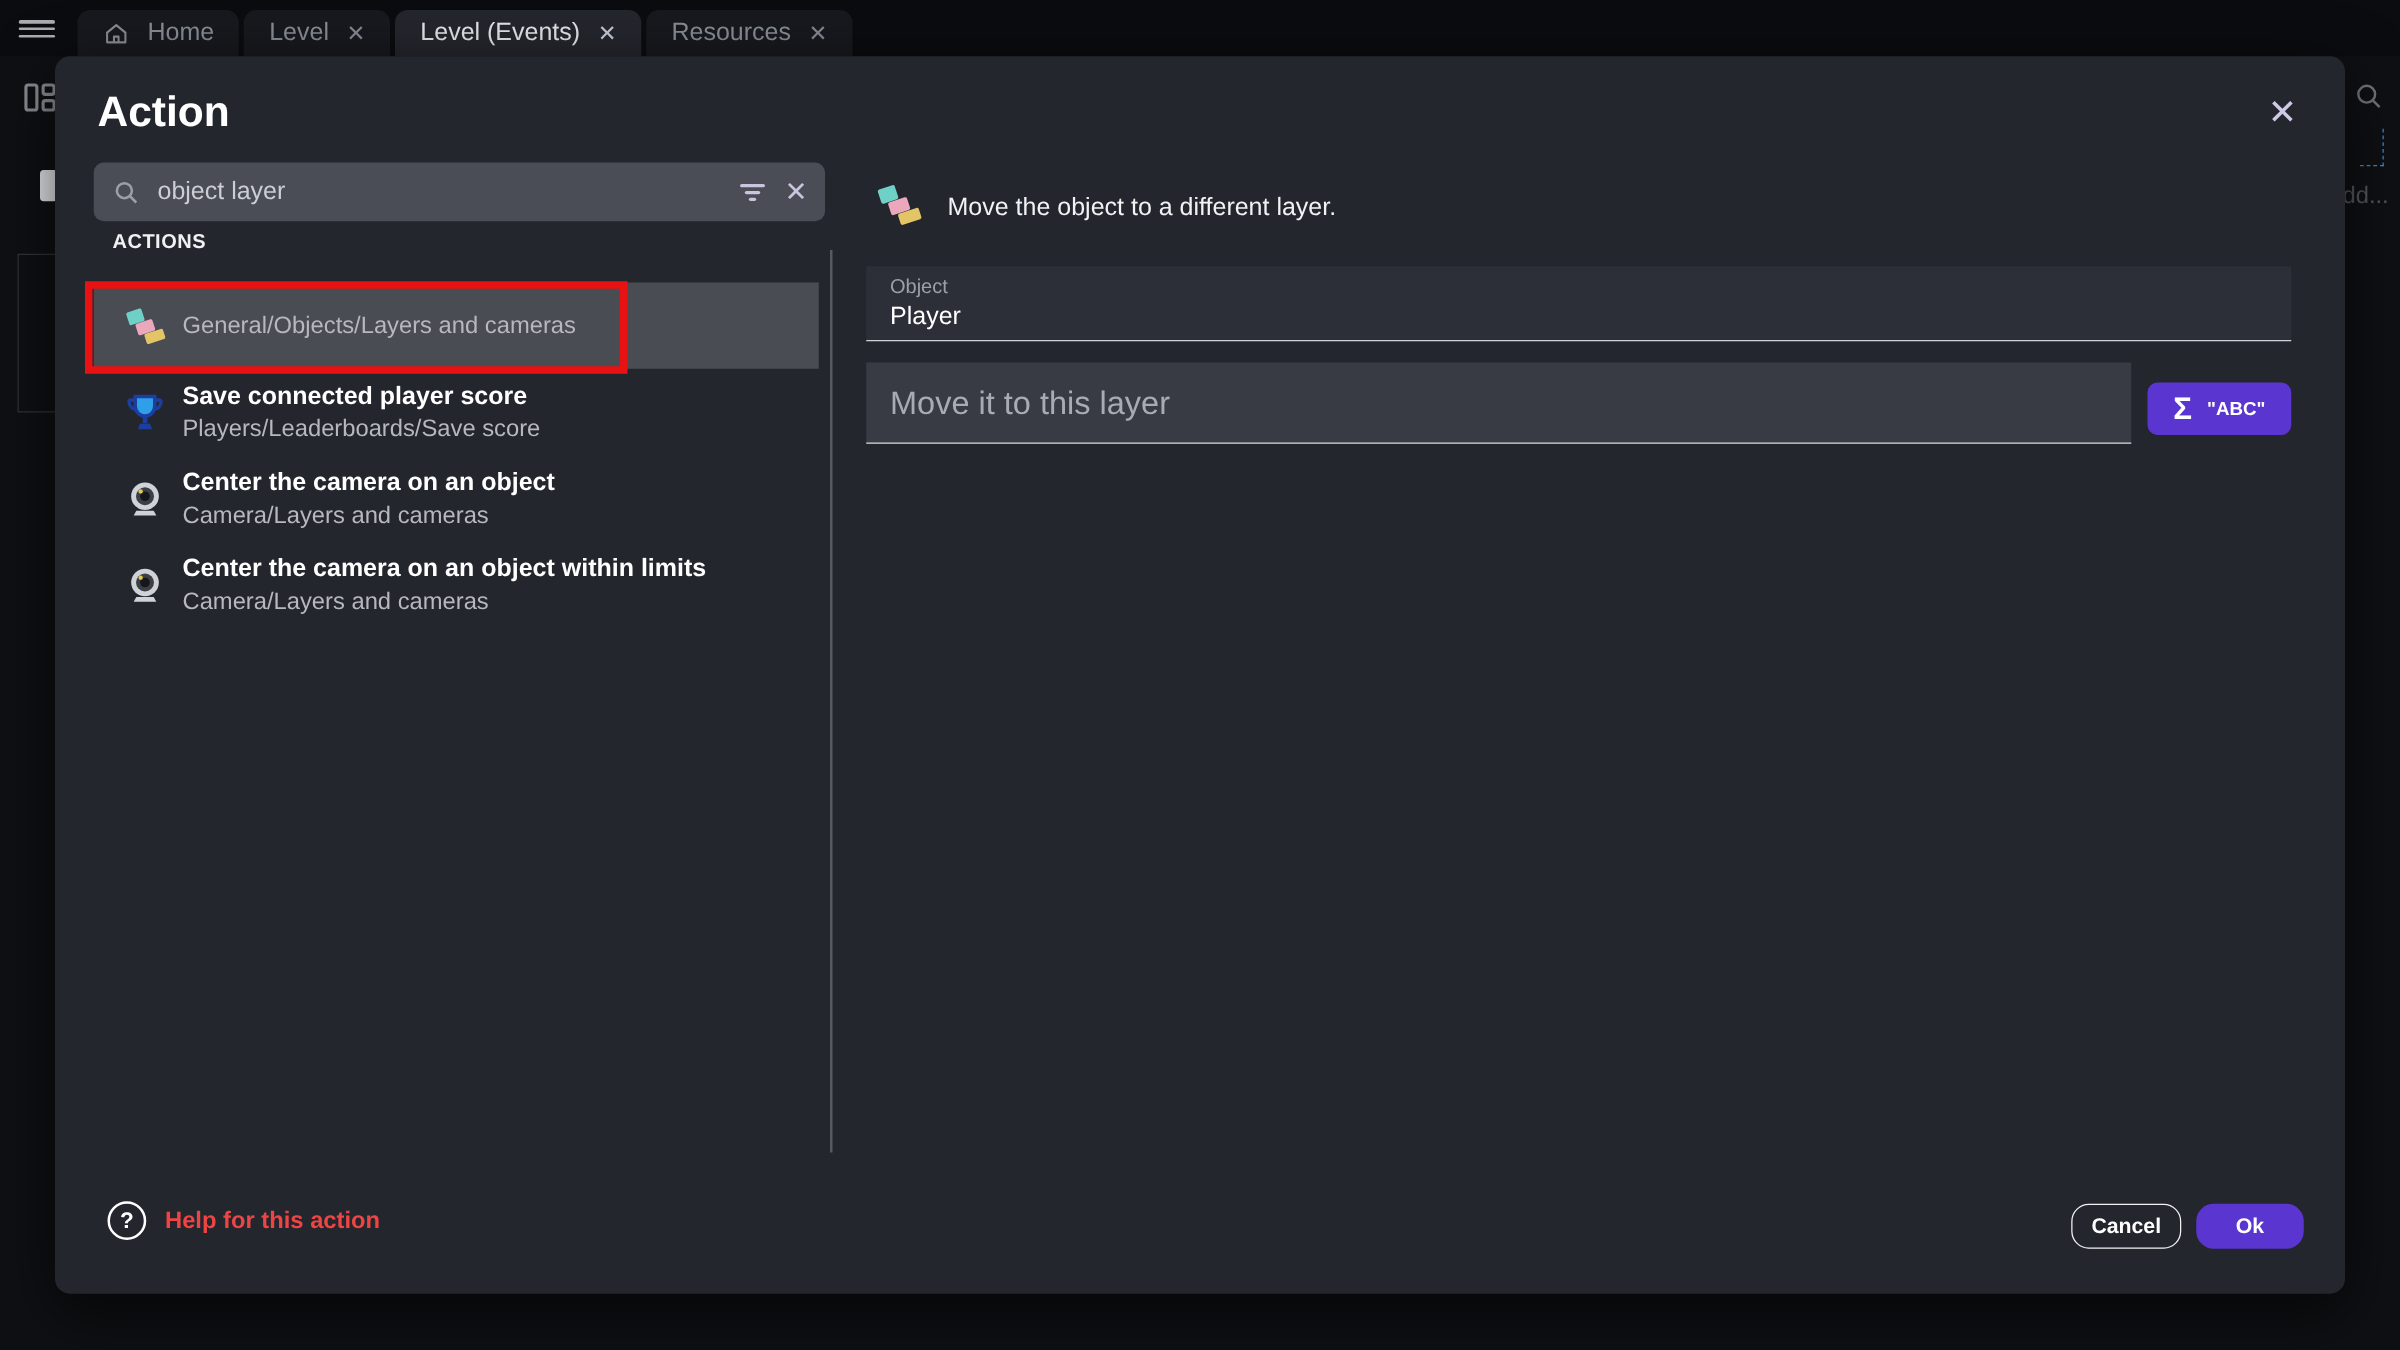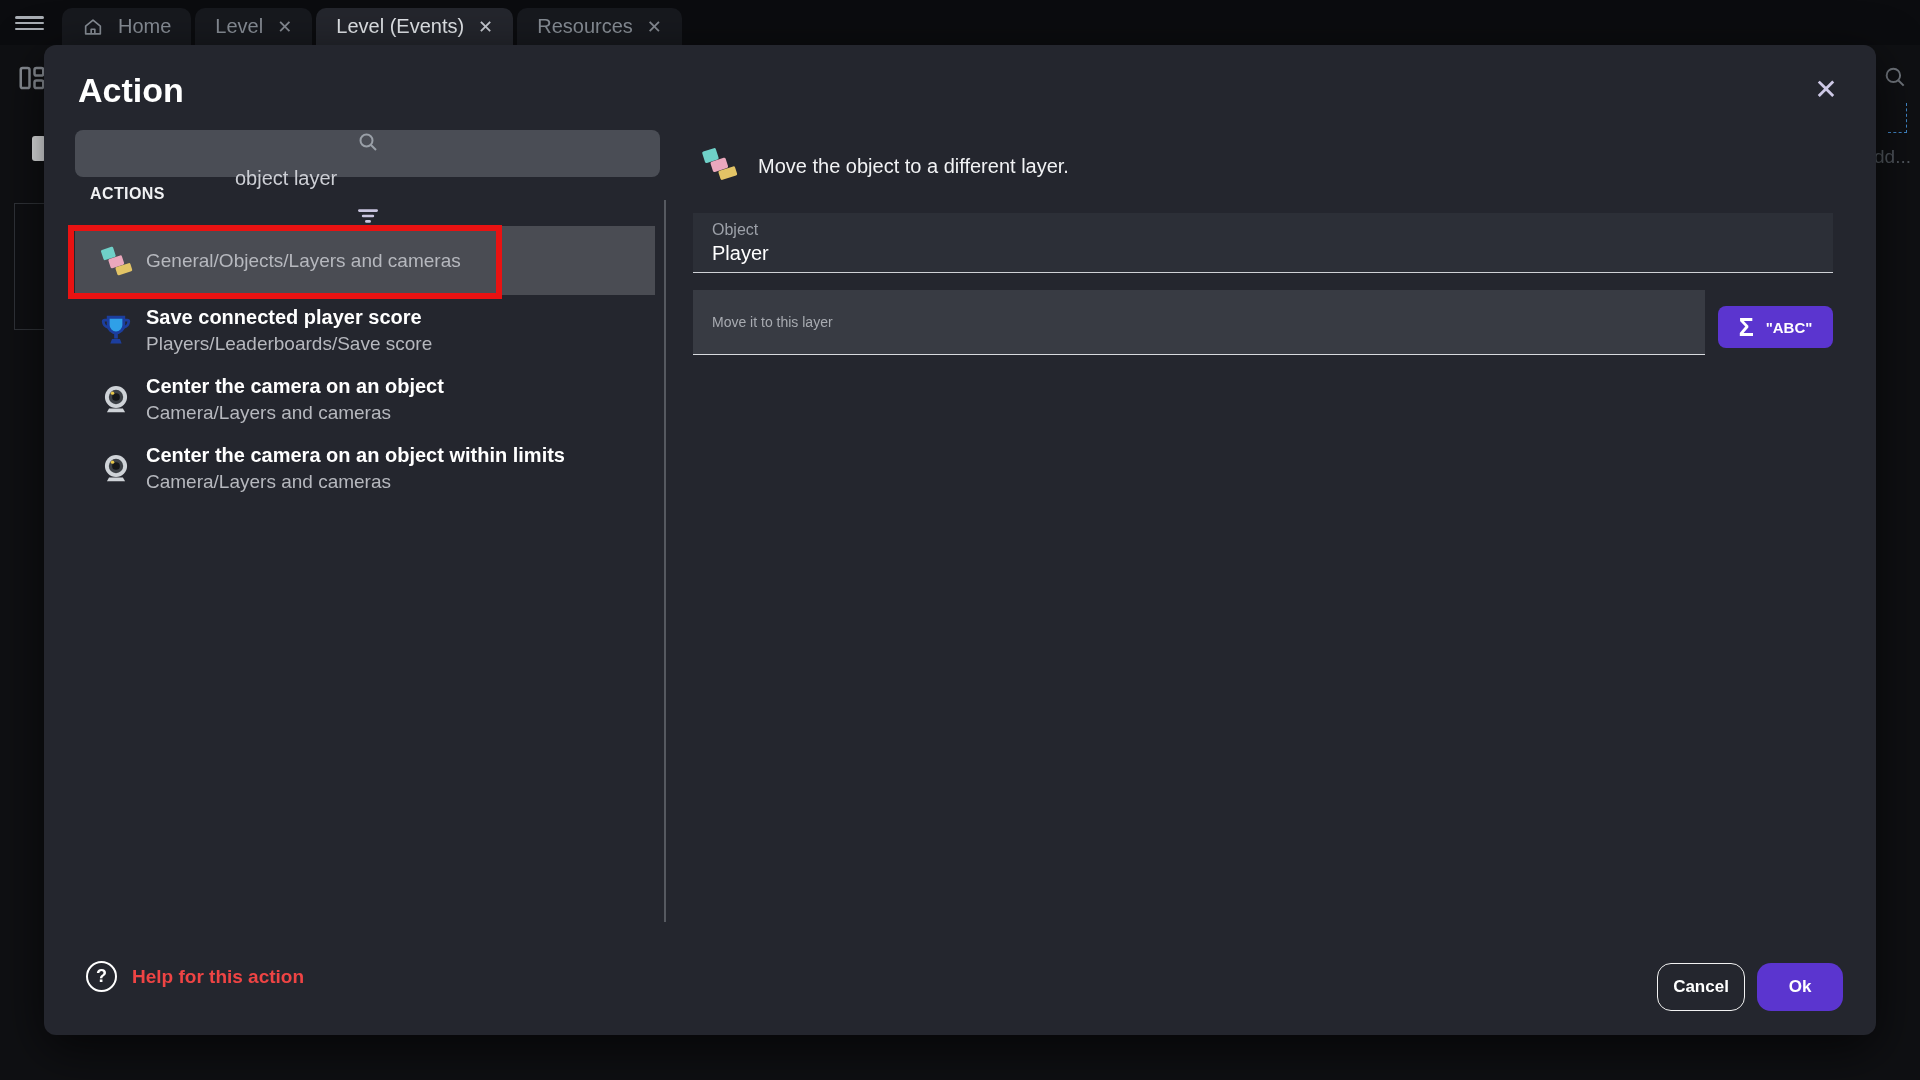--- a/index.html
+++ b/index.html
@@ -28,21 +28,21 @@
                       border-right:1.5px dashed #4187c8; border-bottom:1.5px dashed #4187c8; }
   .bg-add-label { position:absolute; left:1874px; top:146px; font-size:19px; color:#51575e; }
   
   .dialog { position:absolute; left:44px; top:45px; width:1832px; height:990px;
             background:#24262e; border-radius:12px; box-shadow:0 14px 50px rgba(0,0,0,.65); z-index:5; }
   .dlg-title { position:absolute; left:34px; top:26px; font-size:34px; font-weight:bold; color:#ffffff; }
   .dlg-close { position:absolute; right:30px; top:24px; font-size:28px; color:#cec9e6; cursor:pointer;
                width:40px; height:40px; display:flex; align-items:center; justify-content:center; }
   
   .searchbar { position:absolute; left:31px; top:85px; width:585px; height:47px; background:#4a4d55;
-               border-radius:8px; display:flex; align-items:center; padding:0 14px; gap:13px;flex-direction:column; }
+               border-radius:8px; display:flex; align-items:center; padding:0 14px; gap:13px; }
   .searchbar input { flex:1; background:transparent; border:none; outline:none;
                      font-family:"Liberation Sans", sans-serif; font-size:20px; color:#ccced4; }
   .icon-btn { display:flex; align-items:center; justify-content:center; cursor:pointer; }
   .searchbar .clear-x { font-size:22px; color:#c9c5df; line-height:1; }
   
   .section-header { position:absolute; left:46px; top:140px; font-size:16px; font-weight:bold;
                     color:#f0f1f3; letter-spacing:.4px; }
   .action-list { position:absolute; left:31px; top:181px; width:580px; }
   .list-item { height:69px; display:flex; align-items:center; padding-left:23px; gap:12px; cursor:pointer; }
   .list-item.selected { background:#4a4c53; }
@@ -56,33 +56,33 @@
   .desc-row { position:absolute; left:656px; top:100px; display:flex; align-items:center; gap:20px; }
   .desc-text { font-size:20px; color:#f1f2f4;text-align:center; }
   .field-object { position:absolute; left:649px; top:168px; width:1140px; height:60px;
                   background:#2c2f37; border-bottom:1px solid #cfd1d6; padding:8px 0 0 19px; }
   .field-label { font-size:16px; color:#9ca0a8; }
   .field-object input { background:transparent; border:none; outline:none; width:1000px;
                         font-family:"Liberation Sans", sans-serif; font-size:20px; color:#ffffff; margin-top:3px; }
   .field-layer { position:absolute; left:649px; top:245px; width:1012px; height:65px;
                  background:#383b43; border-bottom:1px solid #d8dade; display:flex; align-items:center; padding-left:19px; }
   .field-layer input { background:transparent; border:none; outline:none; width:900px;
-                       font-family:"Liberation Sans", sans-serif; font-size:14px; color:#bef264; }
+                       font-family:"Liberation Sans", sans-serif; font-size:26px; color:#bef264; }
   .field-layer input::placeholder { color:#a8abb1; opacity:1; }
   .expr-btn { position:absolute; left:1674px; top:261px; width:115px; height:42px; background:#5b35cf;
               border:none; border-radius:8px; color:#ffffff; display:flex; align-items:center;
               justify-content:center; gap:12px; cursor:pointer; }
   .expr-sigma { font-size:25px; font-weight:bold; line-height:1; }
   .expr-label { font-size:15px; font-weight:bold; font-family:"Liberation Sans", sans-serif; }
   
   .help-row { position:absolute; left:42px; top:916px; display:flex; align-items:center; gap:15px; cursor:pointer; }
   .help-circle { width:31px; height:31px; border:2.5px solid #ffffff; border-radius:50%; color:#ffffff;
                  font-size:18px; font-weight:bold; display:flex; align-items:center; justify-content:center; }
   .help-label { font-size:19px; font-weight:bold; color:#ef4444; }
-  .btn { position:absolute; top:918px; height:48px; border-radius:14px; font-family:"Liberation Sans", sans-serif;
+  .btn { position:absolute; top:918px; height:36px; border-radius:14px; font-family:"Liberation Sans", sans-serif;
          font-size:17px; font-weight:bold; cursor:pointer; display:flex; align-items:center; justify-content:center; }
   .btn-cancel { left:1613px; width:88px; background:transparent; border:1.5px solid #f2f2f2; color:#ffffff; }
   .btn-ok { left:1713px; width:86px; background:#5b35cf; border:none; color:#ffffff; }
 </style>
 </head>
 <body>
 
 <div class="screen">
 
   <div class="topbar">

